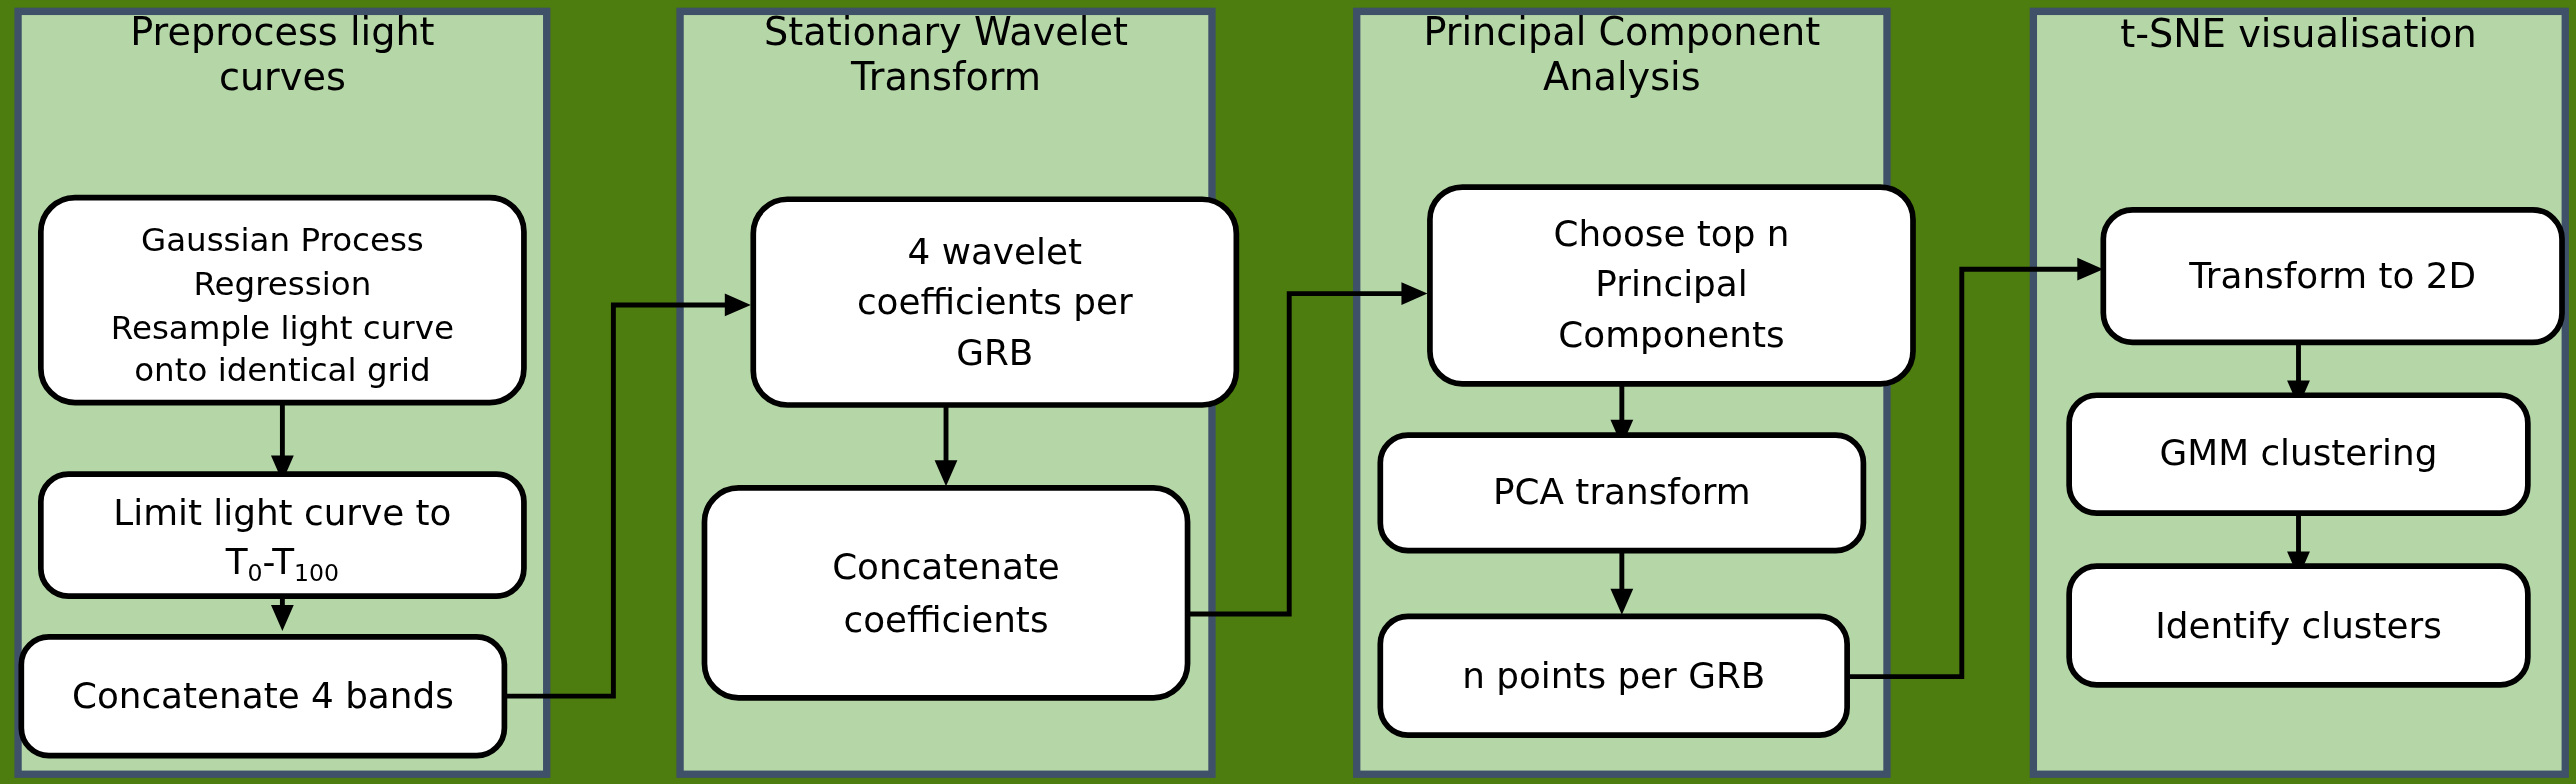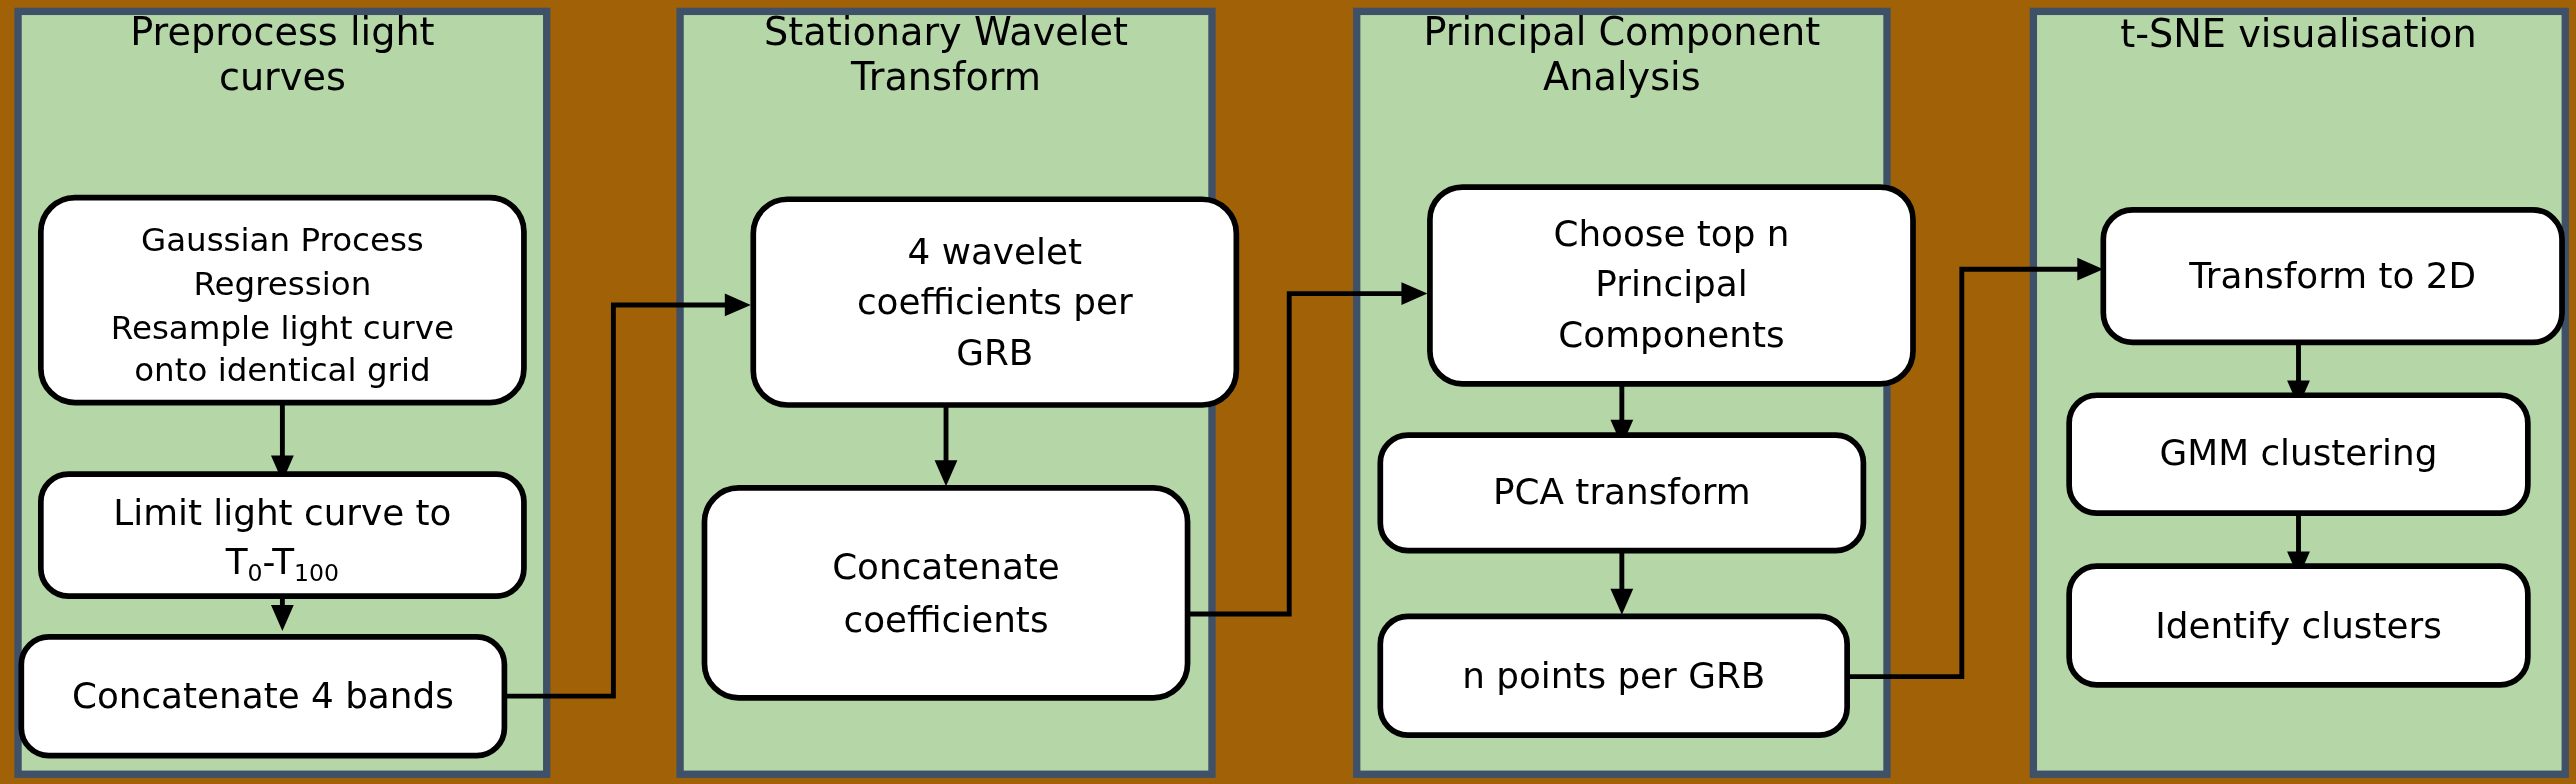--- a/index.html
+++ b/index.html
@@ -4,21 +4,21 @@
 <style>
   html, body {
     margin: 0;
     padding: 0;
     background: #ffffff;
   }
   #canvas {
     position: relative;
     width: 2576px;
     height: 784px;
-    background: #a16207;
+    background: #4d7c0f;
     font-family: "DejaVu Sans", "Liberation Sans", sans-serif;
     overflow: hidden;
   }
   svg.layer {
     position: absolute;
     top: 0;
     left: 0;
     width: 2576px;
     height: 784px;
   }

